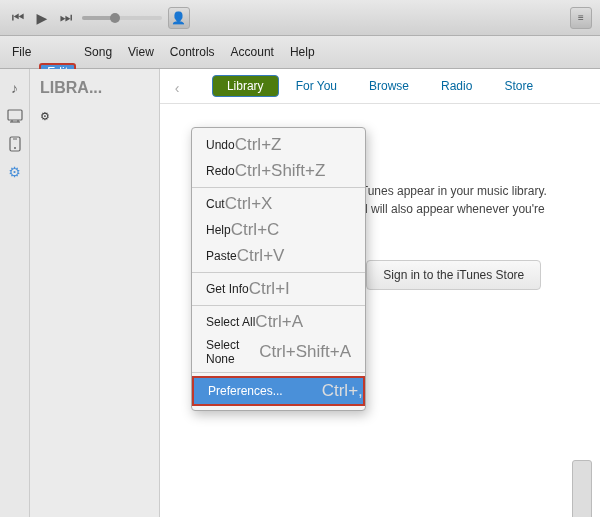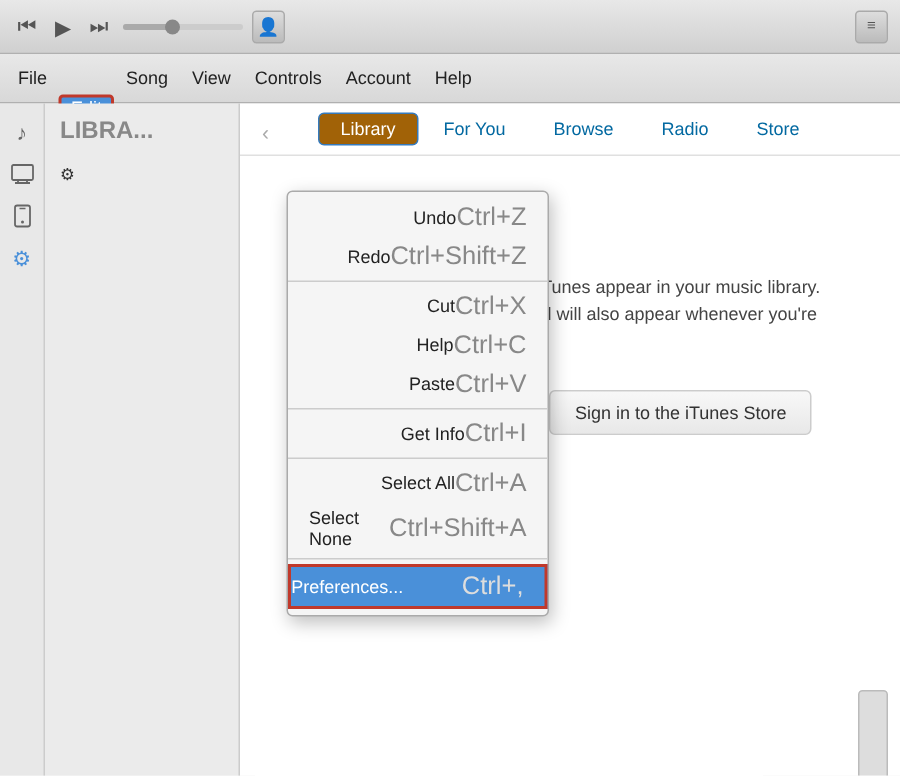--- a/index.html
+++ b/index.html
@@ -210,21 +210,21 @@
     .tab-btn {
       padding: 3px 14px;
       font-size: 12px;
       border: 1px solid transparent;
       border-radius: 3px;
       cursor: pointer;
       background: none;
       color: #0369a1;
     }
     .tab-btn.active {
-      background: #a16207;
+      background: #4d7c0f;
       color: white;
       border-color: #357abd;
       border-radius: 4px;
       text-align: right;
     }
 
     
     .music-content {
       padding: 30px 40px;
     }
@@ -266,21 +266,21 @@
       background: #f5f5f5;
       border: 1px solid #aaa;
       border-radius: 4px;
       box-shadow: 2px 4px 12px rgba(0,0,0,0.25);
       width: 175px;
       padding: 4px 0;
     }
     .dropdown-item {
       display: flex;
       align-items: center;
-      justify-content: flex-end;
+      justify-content: flex-start;
       padding: 3px 14px;
       font-size: 12px;
       color: #222;
       cursor: pointer;
     }
     .dropdown-item.highlighted {
       background: #4a90d9;
       color: white;
       border: 2px solid #c0392b;
       gap: 39px;

